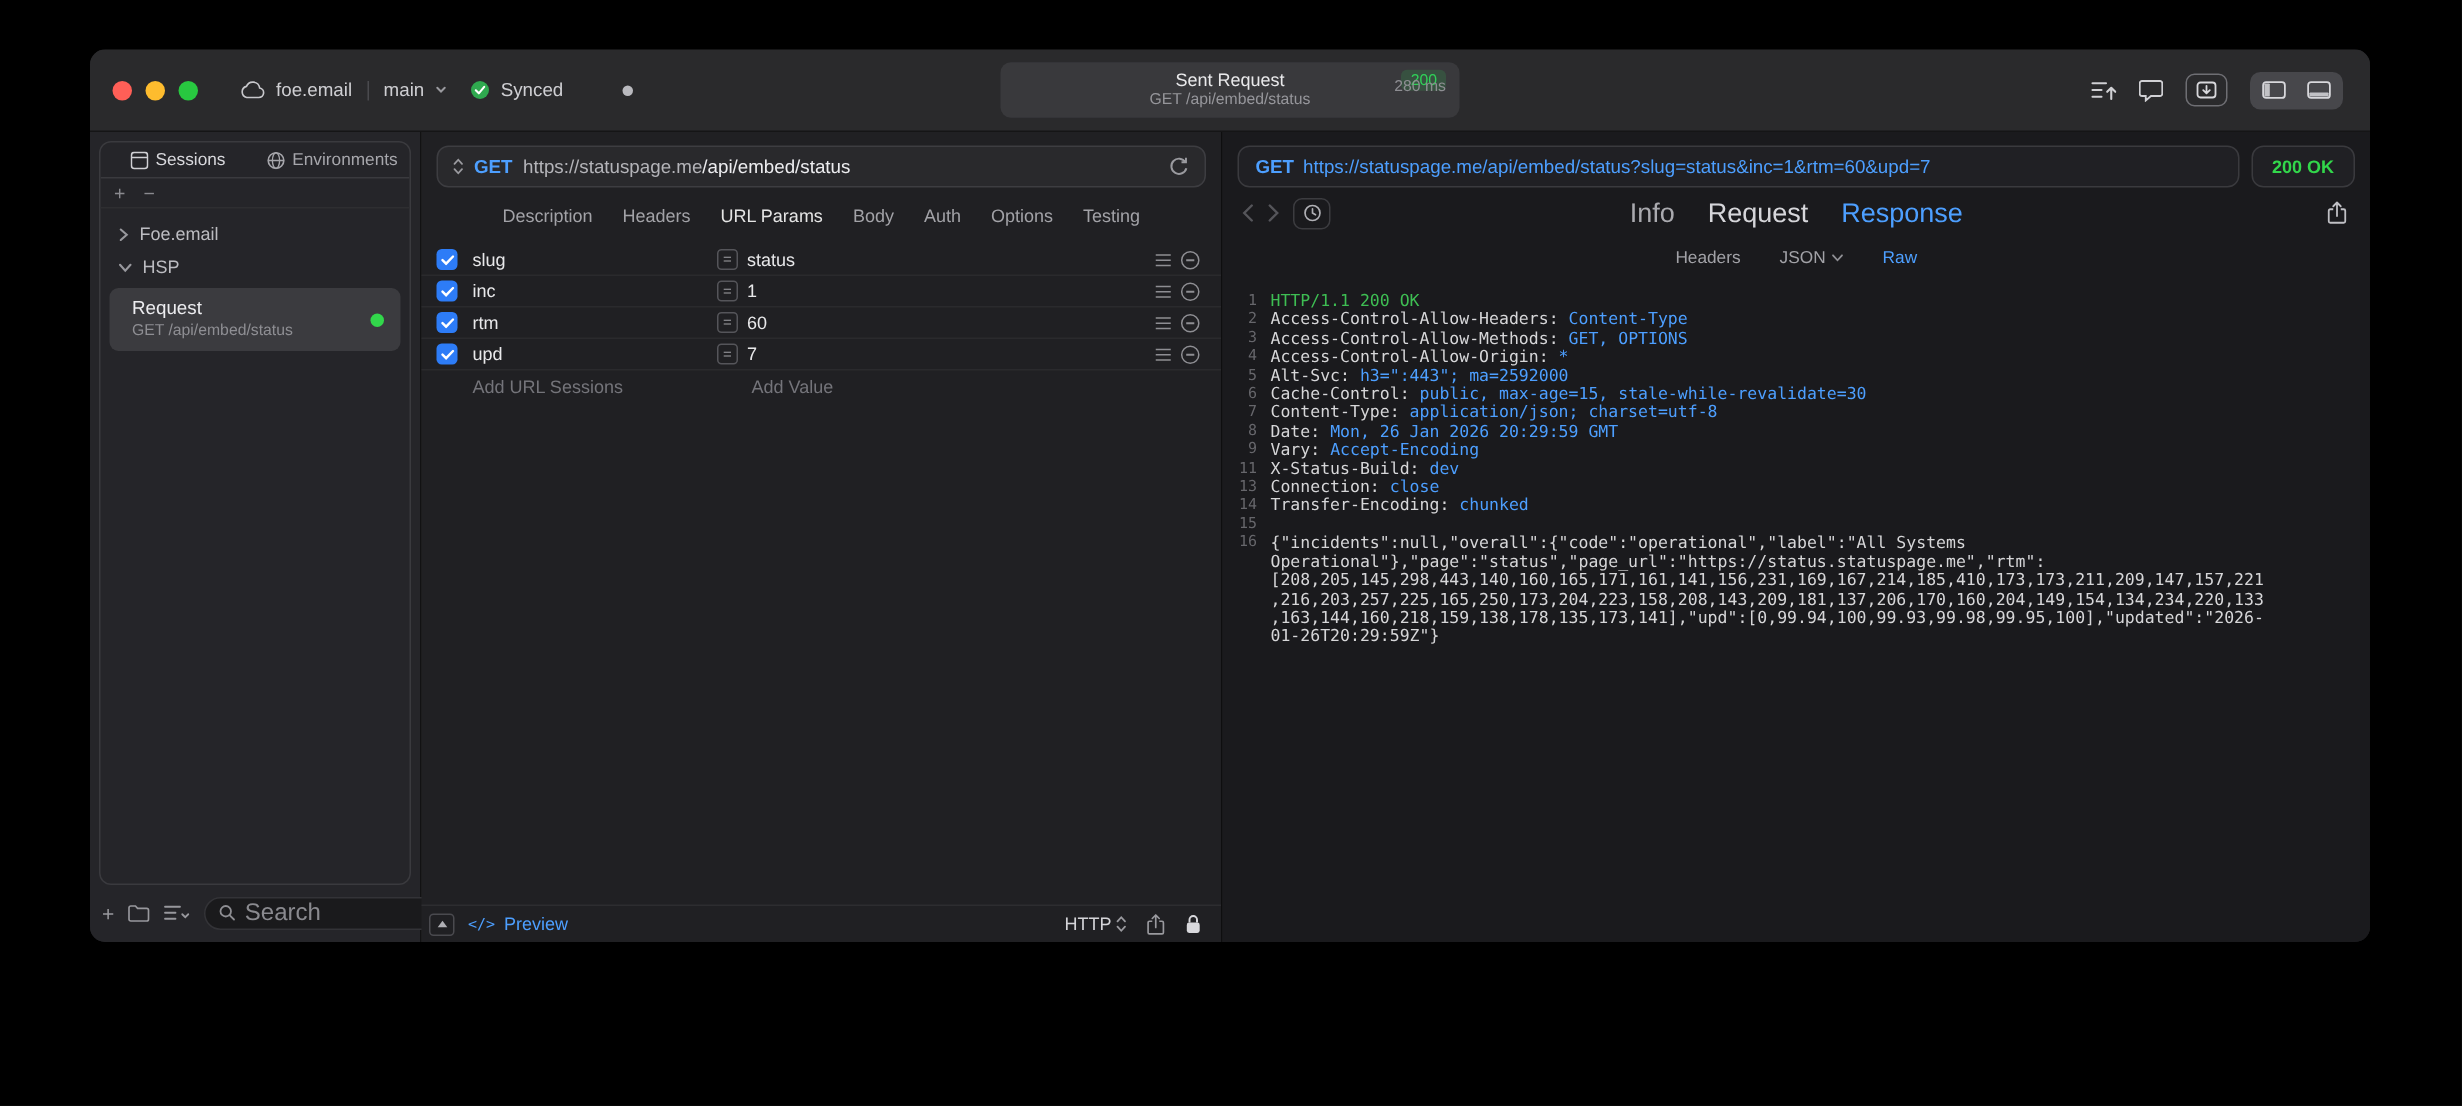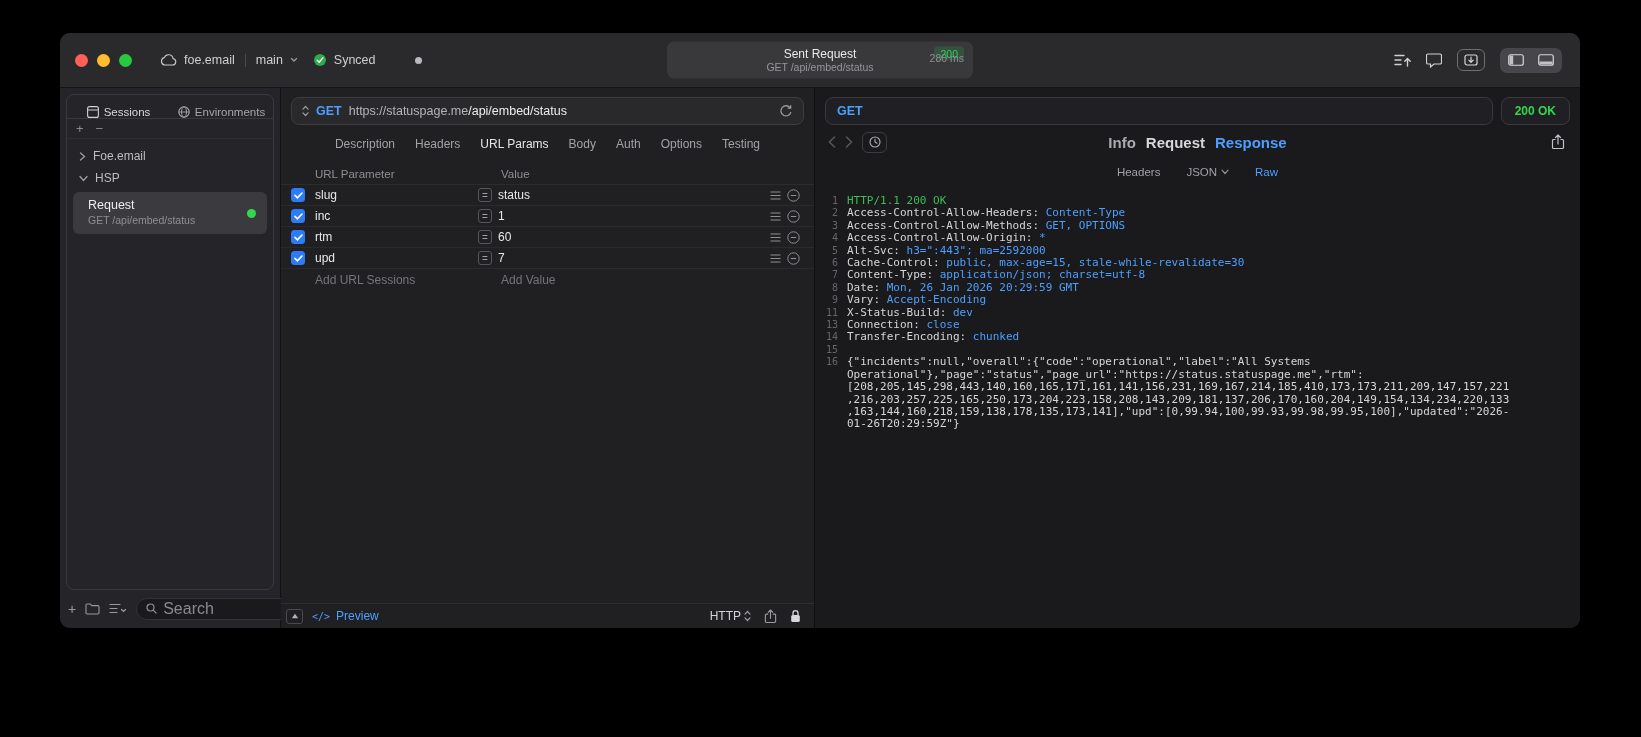--- a/index.html
+++ b/index.html
@@ -37,21 +37,21 @@
   .seg-btn { width:28px; height:21px; display:flex; align-items:center; justify-content:center; border-radius:5px; }
 
   
   .main { flex:1; display:flex; min-height:0; }
 
   
   .sidebar { width:221px; flex-shrink:0; background:#252529; border-right:1px solid #121213;
     display:flex; flex-direction:column; padding:6px 6px 8px; }
   .sidebar-box { flex:1; border:1px solid #3a3a3e; border-radius:8px; overflow:hidden;
     display:flex; flex-direction:column; min-height:0; }
-  .sb-tabs { height:24px; border-bottom:1px solid #3a3a3e; display:flex; align-items:flex-end; flex-shrink:0; }
+  .sb-tabs { height:24px; border-bottom:1px solid #3a3a3e; display:flex; align-items:center; flex-shrink:0; }
   .sb-tab { flex:1; display:flex; align-items:center; justify-content:center; gap:5px;
     font-size:11.5px; color:#a6a6ab; }
   .sb-tab.active { color:#d8d8dc; }
   .sb-actions { height:20px; border-bottom:1px solid #2e2e31; display:flex; align-items:center;
     gap:12px; padding-left:9px; color:#8a8a8f; font-size:13px; flex-shrink:0; }
   .sb-actions span { cursor:default; line-height:1; }
   .tree { padding:6px 4px; flex:1; }
   .tree-row { height:22px; display:flex; align-items:center; gap:7px; padding-left:8px;
     font-size:12px; color:#bcbcc1; }
   .req-item { margin:3px 2px 0; background:#3b3b3f; border-radius:6px; padding:6px 10px 7px 15px; position:relative; }
@@ -113,22 +113,22 @@
   .resp-url { flex:1; height:28px; border:1px solid #3a3a3e; border-radius:8px; background:#202024;
     display:flex; align-items:center; gap:6px; padding:0 11px; font-size:12.5px; color:#4d9fff;
     white-space:nowrap; overflow:hidden; }
   .resp-url .m { font-weight:700; }
   .resp-status { height:28px; border:1px solid #3a3a3e; border-radius:8px; background:#202024;
     color:#32d74b; font-size:12px; font-weight:600; display:flex; align-items:center; padding:0 13px; }
   .resp-nav { height:34px; display:flex; align-items:center; gap:9px; padding:0 15px 0 13px;
     position:relative; flex-shrink:0; }
   .clock-box { width:25px; height:21px; border:1px solid #3c3c40; border-radius:6px;
     display:flex; align-items:center; justify-content:center; }
-  .resp-tabs { position:absolute; left:50%; transform:translateX(-50%); display:flex; gap:10px;
-    font-size:15px; color:#aaaaaf;font-weight:bold; }
+  .resp-tabs { position:absolute; left:50%; transform:translateX(-50%); display:flex; gap:22px;
+    font-size:18px; color:#aaaaaf; }
   .resp-tabs .tab.bright { color:#d6d6da; }
   .resp-tabs .tab.active { color:#4d9fff; }
   .resp-share { margin-left:auto; }
   .resp-subtabs { height:26px; display:flex; align-items:center; justify-content:center; gap:26px;
     font-size:11.5px; color:#a2a2a7; flex-shrink:0; }
   .resp-subtabs .subtab { display:flex; align-items:center; gap:4px; }
   .resp-subtabs .subtab.active { color:#4d9fff; }
 
   .code { flex:1; min-height:0; overflow:hidden; padding:10px 68px 0 0;
     font-family:"DejaVu Sans Mono",monospace; font-size:11px; line-height:12.4px; }
@@ -314,25 +314,20 @@
         <span class="tab">Description</span>
         <span class="tab">Headers</span>
         <span class="tab active">URL Params</span>
         <span class="tab">Body</span>
         <span class="tab">Auth</span>
         <span class="tab">Options</span>
         <span class="tab">Testing</span>
       </div>
 
       <div class="ptable">
-        <div class="t-head">
-          <span></span>
-          <span>URL Parameter</span>
-          <span class="h-value">Value</span>
-        </div>
 
         <div class="prow">
           <span>
               <span class="cb">
                 <svg width="9" height="7" viewBox="0 0 9 7">
                   <path d="M1 3.4 3.4 5.8 8 1" stroke="#fff" stroke-width="1.6" fill="none" stroke-linecap="round"></path>
                 </svg>
               </span>
             </span>
           <span class="pname">slug</span>
@@ -469,20 +464,21 @@
               </svg>
           </span>
         </span>
       </div>
     </section>
 
     <section class="resp-panel">
       <div class="resp-top">
         <div class="resp-url">
           <span class="m">GET</span>
+          <span>https://statuspage.me/api/embed/status?slug=status&amp;inc=1&amp;rtm=60&amp;upd=7</span>
         </div>
         <div class="resp-status">200 OK</div>
       </div>
 
       <div class="resp-nav">
         <span class="icon">
           <svg width="8" height="12" viewBox="0 0 8 12">
               <path d="M6.5 1 1.5 6l5 5" stroke="#55555a" stroke-width="1.6" fill="none" stroke-linecap="round"></path>
             </svg>
         </span>

